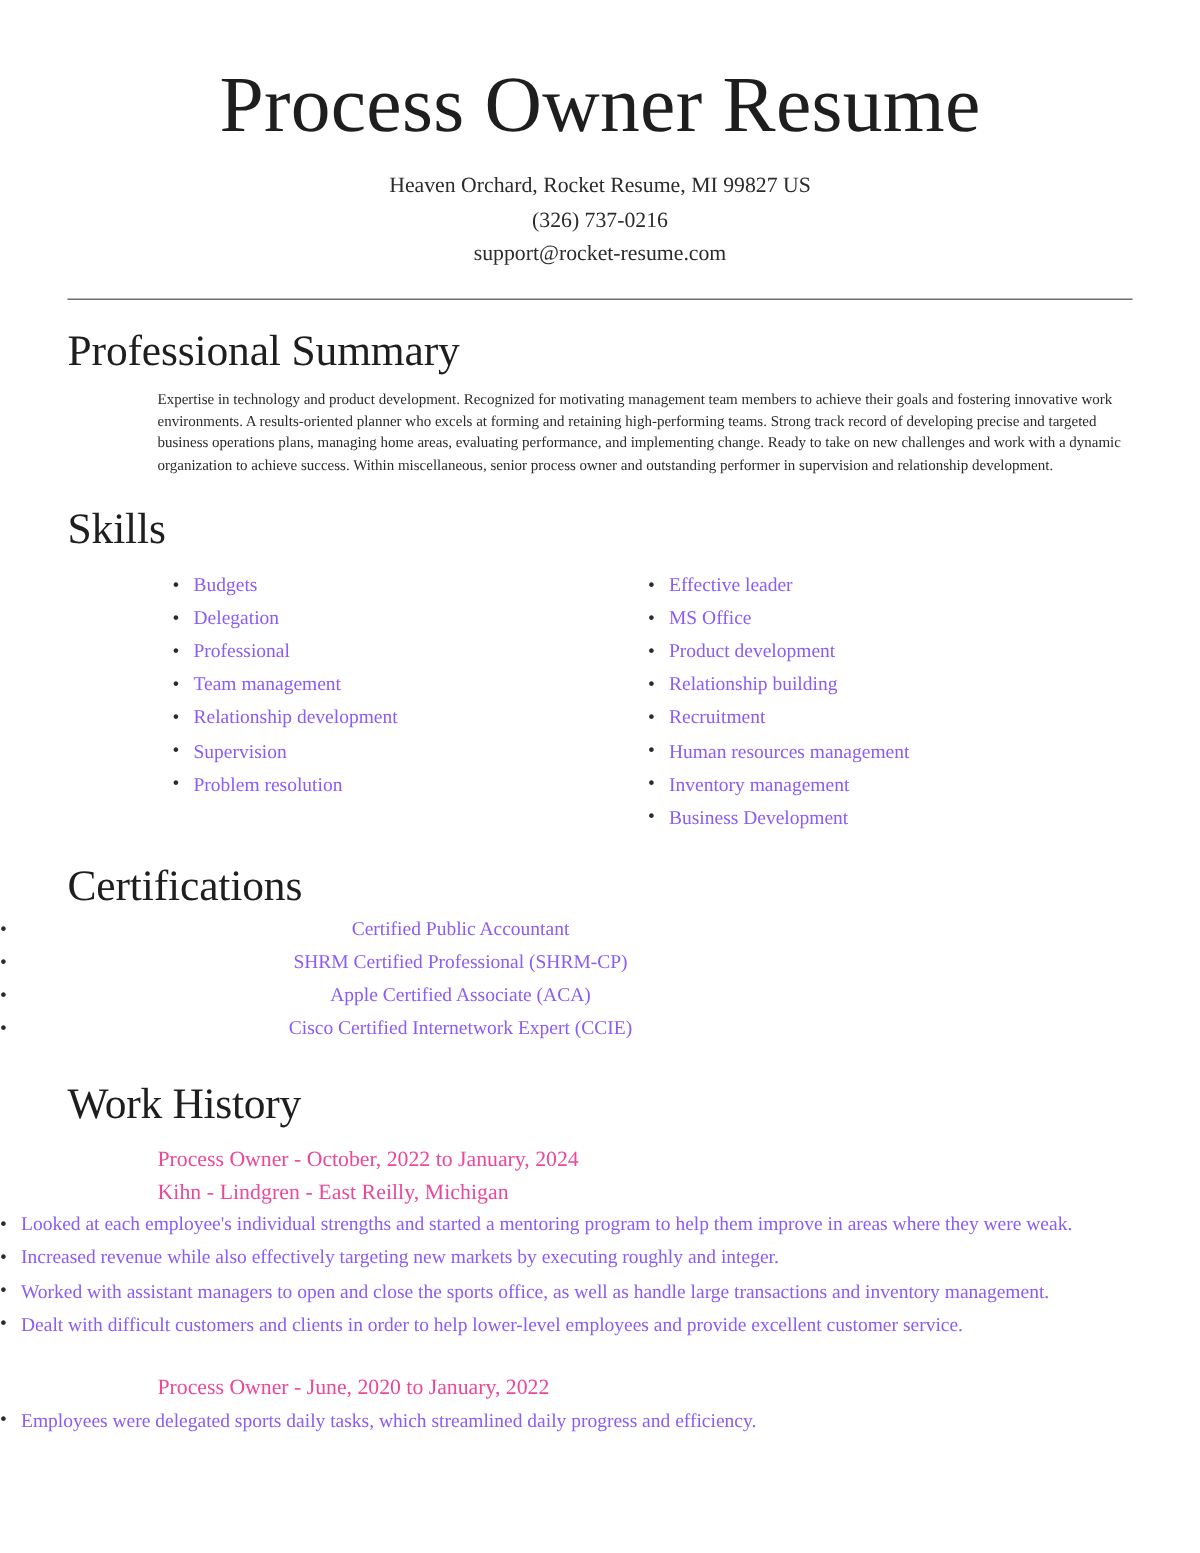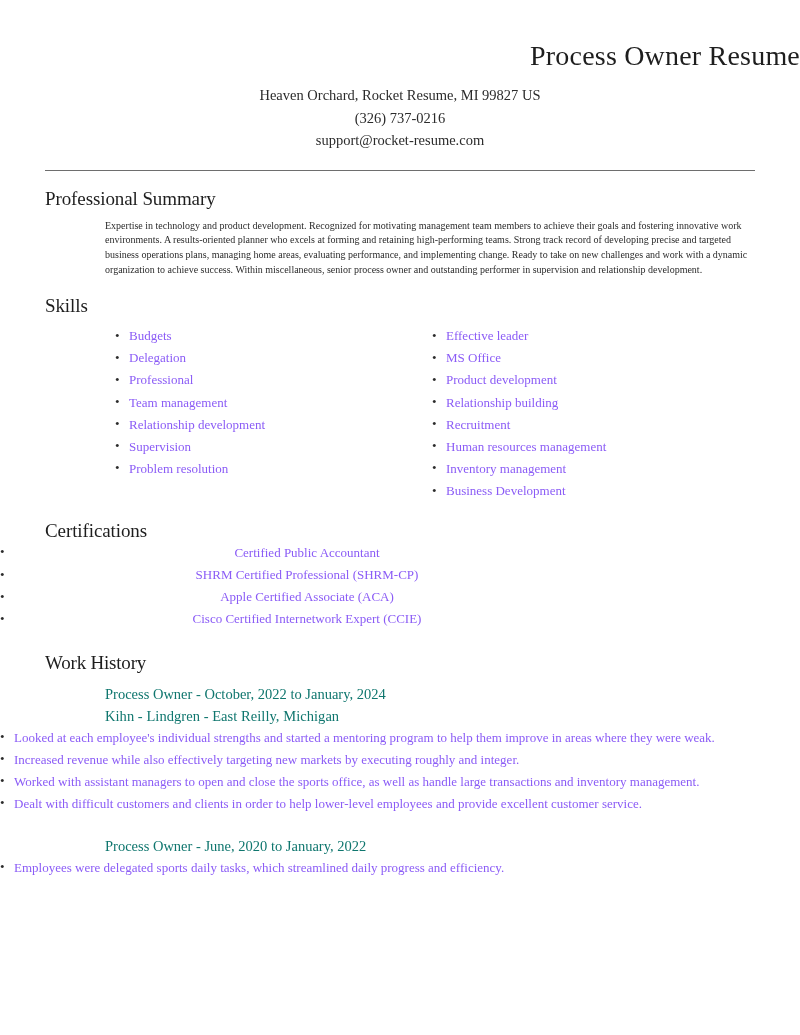--- a/index.html
+++ b/index.html
@@ -20,23 +20,23 @@
     width: 800px;
     height: 1035px;
     box-sizing: border-box;
     padding: 0;
     position: relative;
     overflow: hidden;
   }
 
   
   .resume-title {
-    text-align: right;
+    text-align: center;
     font-family: "Liberation Serif", "DejaVu Serif", serif;
-    font-size: 28px;
+    font-size: 53px;
     font-weight: 400;
     letter-spacing: 0.2px;
     color: #1e1e1e;
     margin: 0;
     padding-top: 40px;
     line-height: 1.15;
   }
 
   .contact-block {
     text-align: center;
@@ -52,21 +52,21 @@
     border-top: 1.6px solid #6e6e6e;
     margin: 18px 45px 0 45px;
     height: 0;
   }
 
   
   .section { margin: 0; }
 
   .section-heading {
     font-family: "Liberation Serif", "DejaVu Serif", serif;
-    font-size: 19px;
+    font-size: 29px;
     font-weight: 400;
     color: #1e1e1e;
     margin: 0;
     padding: 0 0 0 45px;
     line-height: 1.25;
     letter-spacing: -0.1px;
   }
 
   .section-heading.tight { letter-spacing: -0.2px; }
 
@@ -127,21 +127,21 @@
   .job {
     margin: 9px 0 0 0;
   }
   .job-meta {
     margin: 0 0 0 105px;
   }
   .job-title,
   .job-company {
     font-size: 14.5px;
     line-height: 1.50;
-    color: #0f766e;
+    color: #ec4899;
     margin: 0;
     white-space: nowrap;
   }
   .job-company { letter-spacing: 0.05px; }
 
   .job-bullets {
     margin: 10px 48px 0 120px;
   }
 
   .spacer-sm { height: 11px; }

